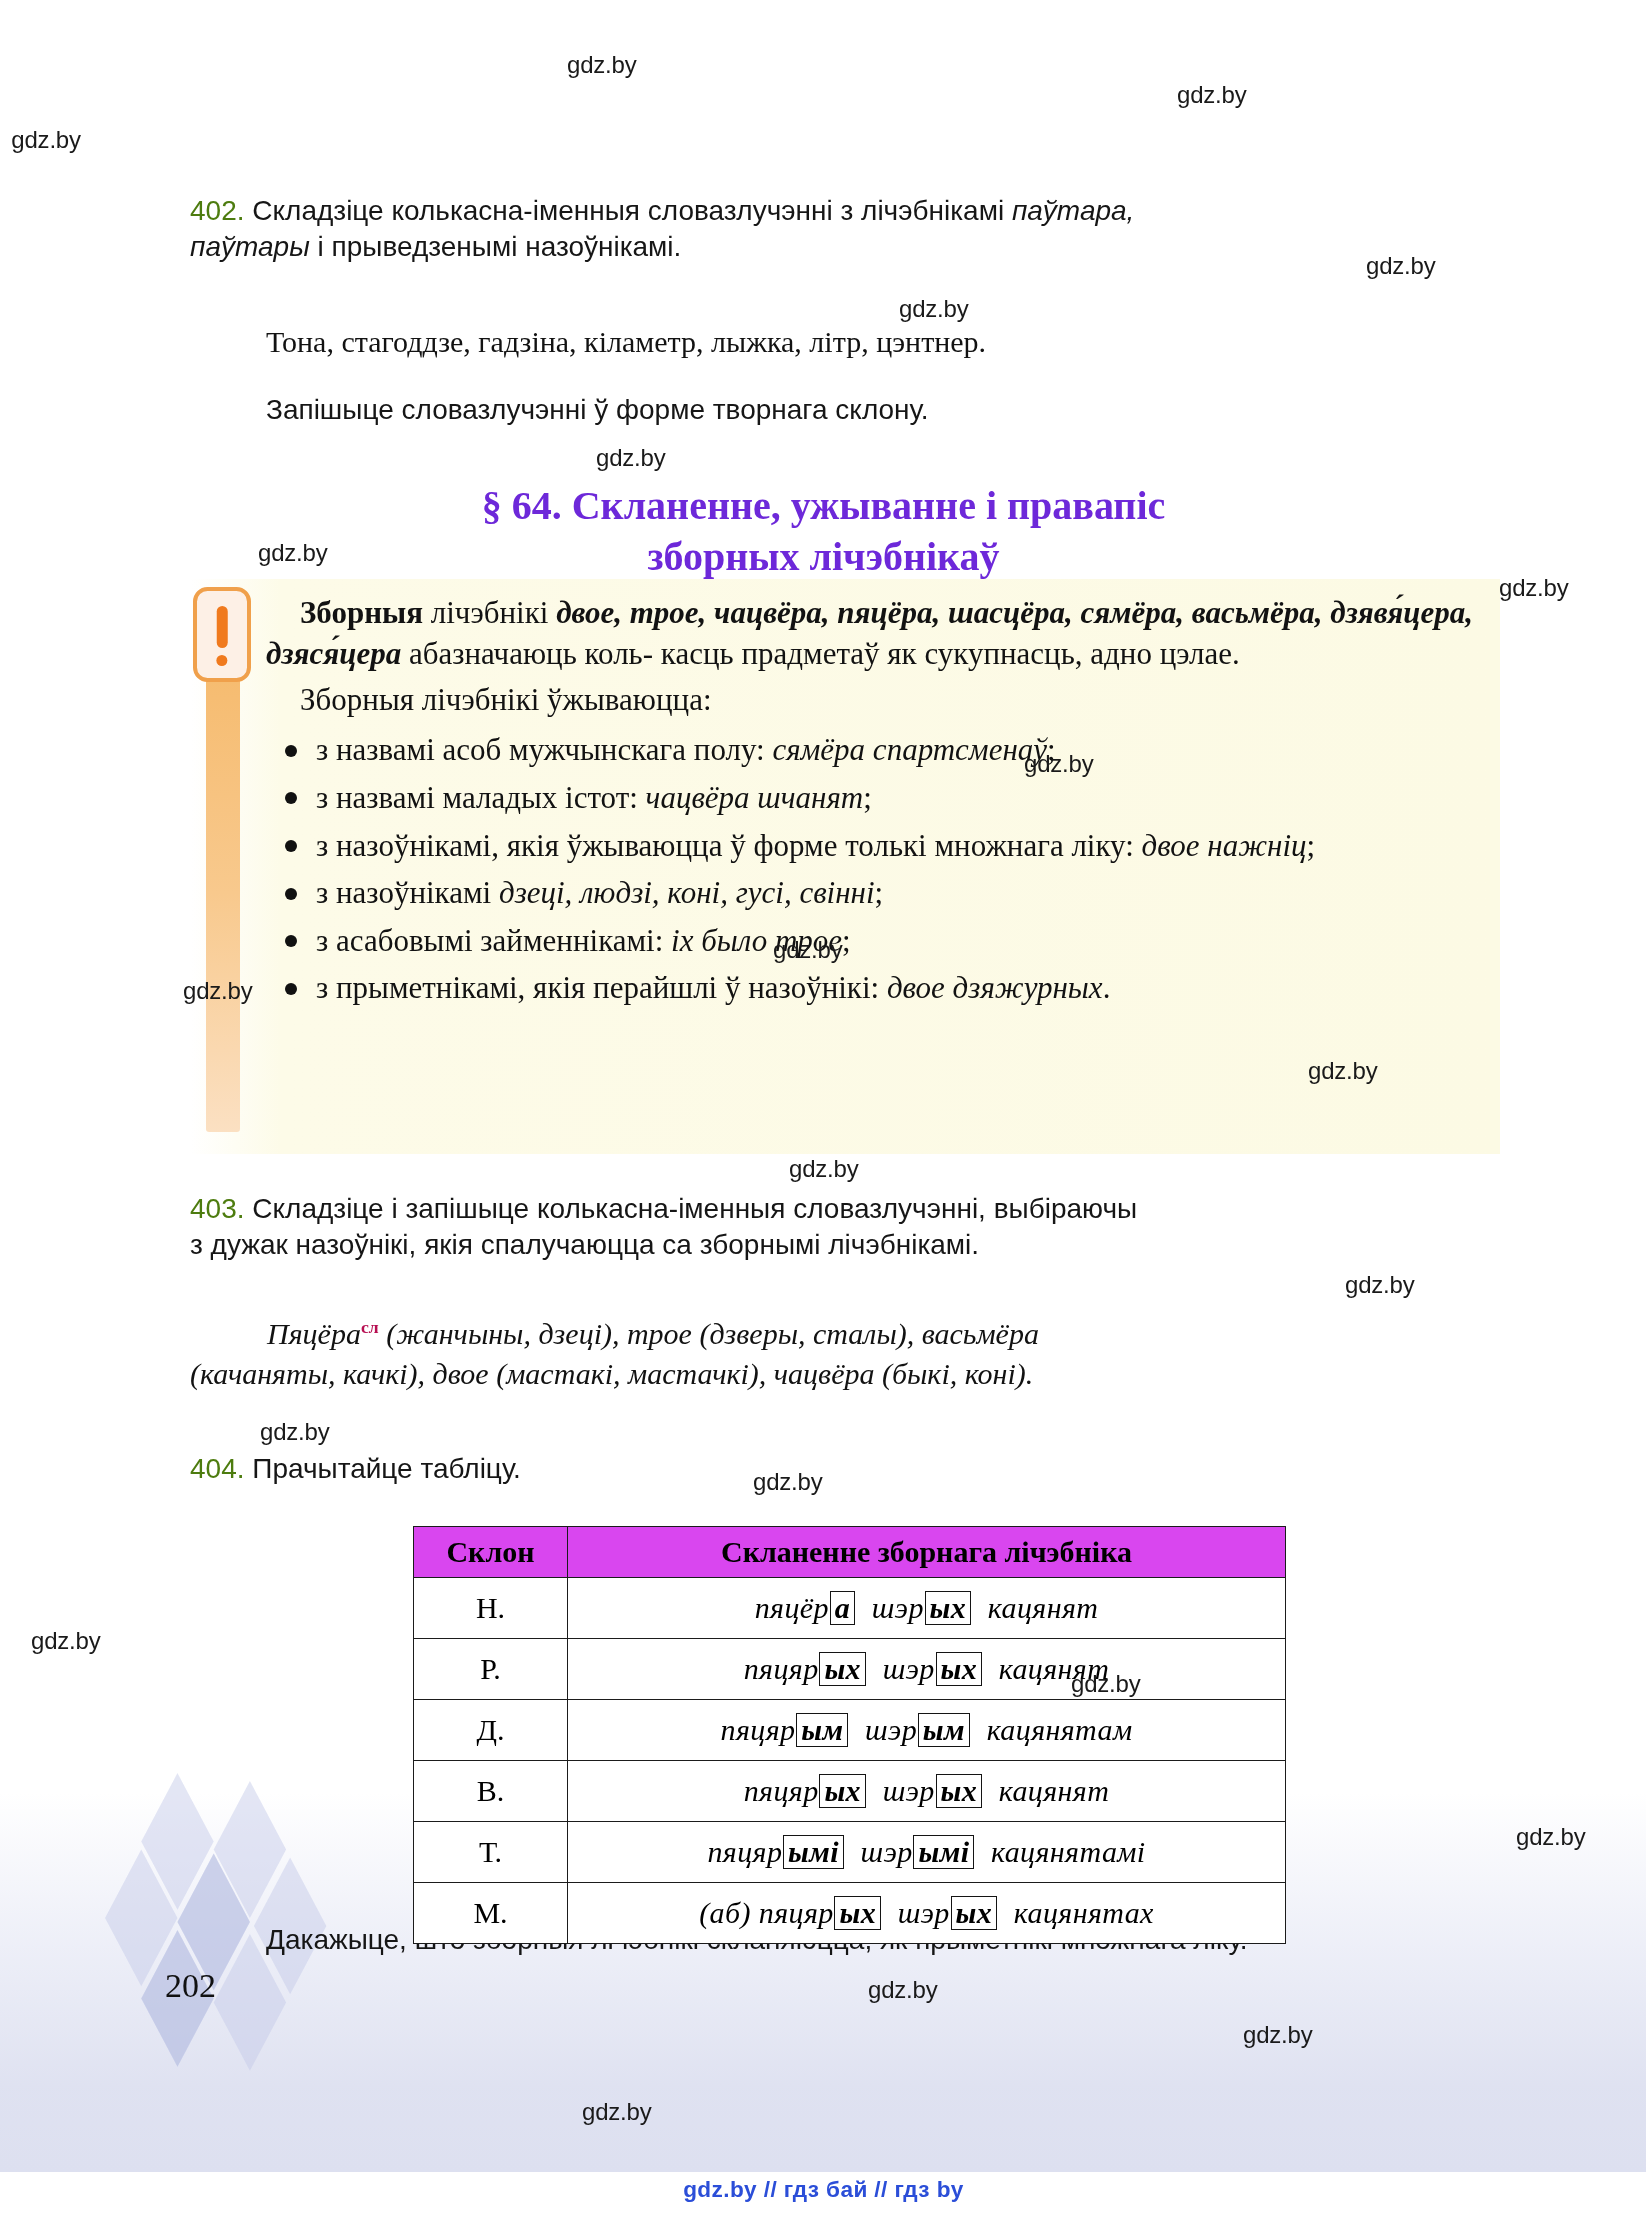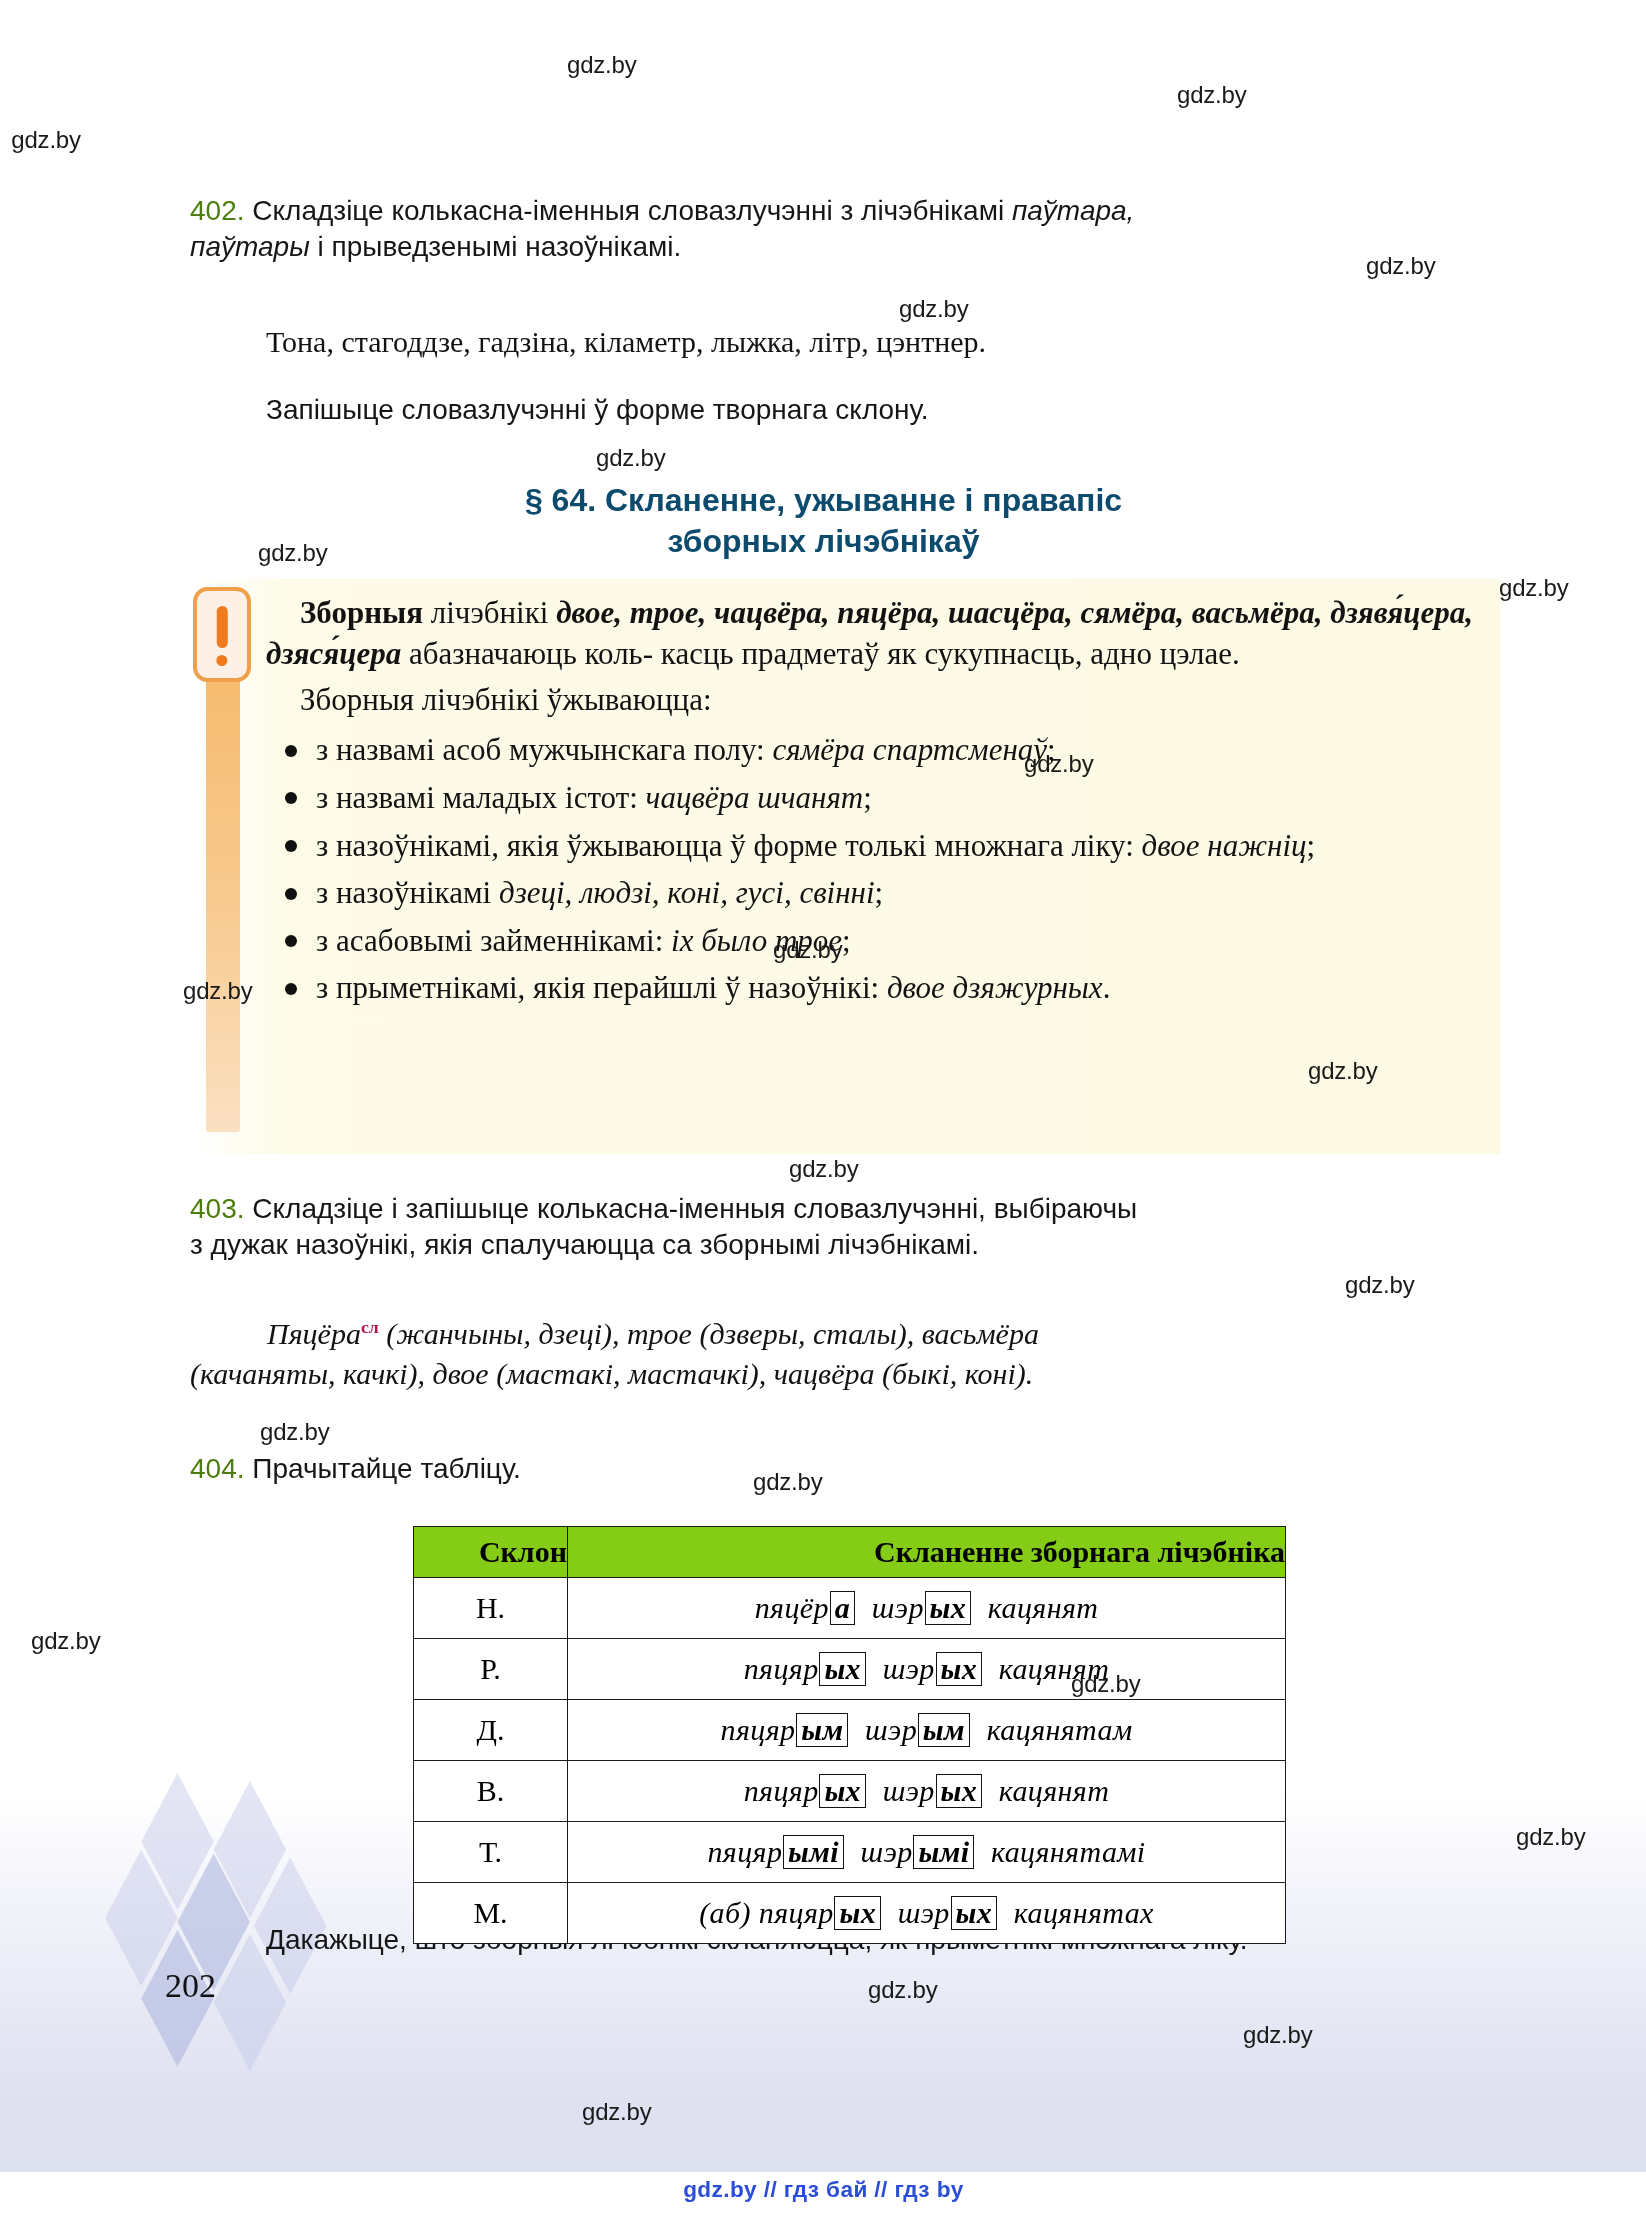--- a/index.html
+++ b/index.html
@@ -70,24 +70,24 @@
     font-size:30px;
     color:#121212;
     line-height:1.32;
   }
   i.it{font-style:italic;}
 
   
   .sec-head{
     position:absolute;left:0;top:480px;width:1647px;
     text-align:center;
-    font-family:Liberation Sans, sans-serif;
-    font-weight:bold;
-    font-size:32px;
-    color:#0c4a6e;
+    font-family:Liberation Serif, serif;
+    font-weight:bold;
+    font-size:40px;
+    color:#6d28d9;
     line-height:1.28;
     z-index:4;
   }
 
   
   .rulebox{
     position:absolute;left:190px;top:579px;width:1310px;height:575px;
     background:linear-gradient(to right,#ffffff 0%, #fdfbe8 7%, #fcfae4 100%);
     z-index:3;
   }
@@ -146,25 +146,24 @@
     background:#fff;
   }
   .tbl th,.tbl td{
     border:1.6px solid #1b1b1b;
     padding:0;
     text-align:center;
     vertical-align:middle;
     font-family:"Liberation Serif", serif;
   }
   .tbl thead th{
-    background:#84cc16;
+    background:#d946ef;
     font-weight:bold;
     font-size:30px;
     height:50px;
-    text-align:right;
   }
   .tbl th.c1{width:153px;}
   .tbl th.c2{width:717px;}
   .tbl tbody td{height:60px;font-size:30px;}
   .tbl tbody td.case{font-weight:normal;}
   .tbl tbody td.form{font-style:italic;letter-spacing:0.4px;}
   .bx{
     display:inline-block;
     border:1.6px solid #141414;
     padding:0.8px 4px 1.6px 4px;

